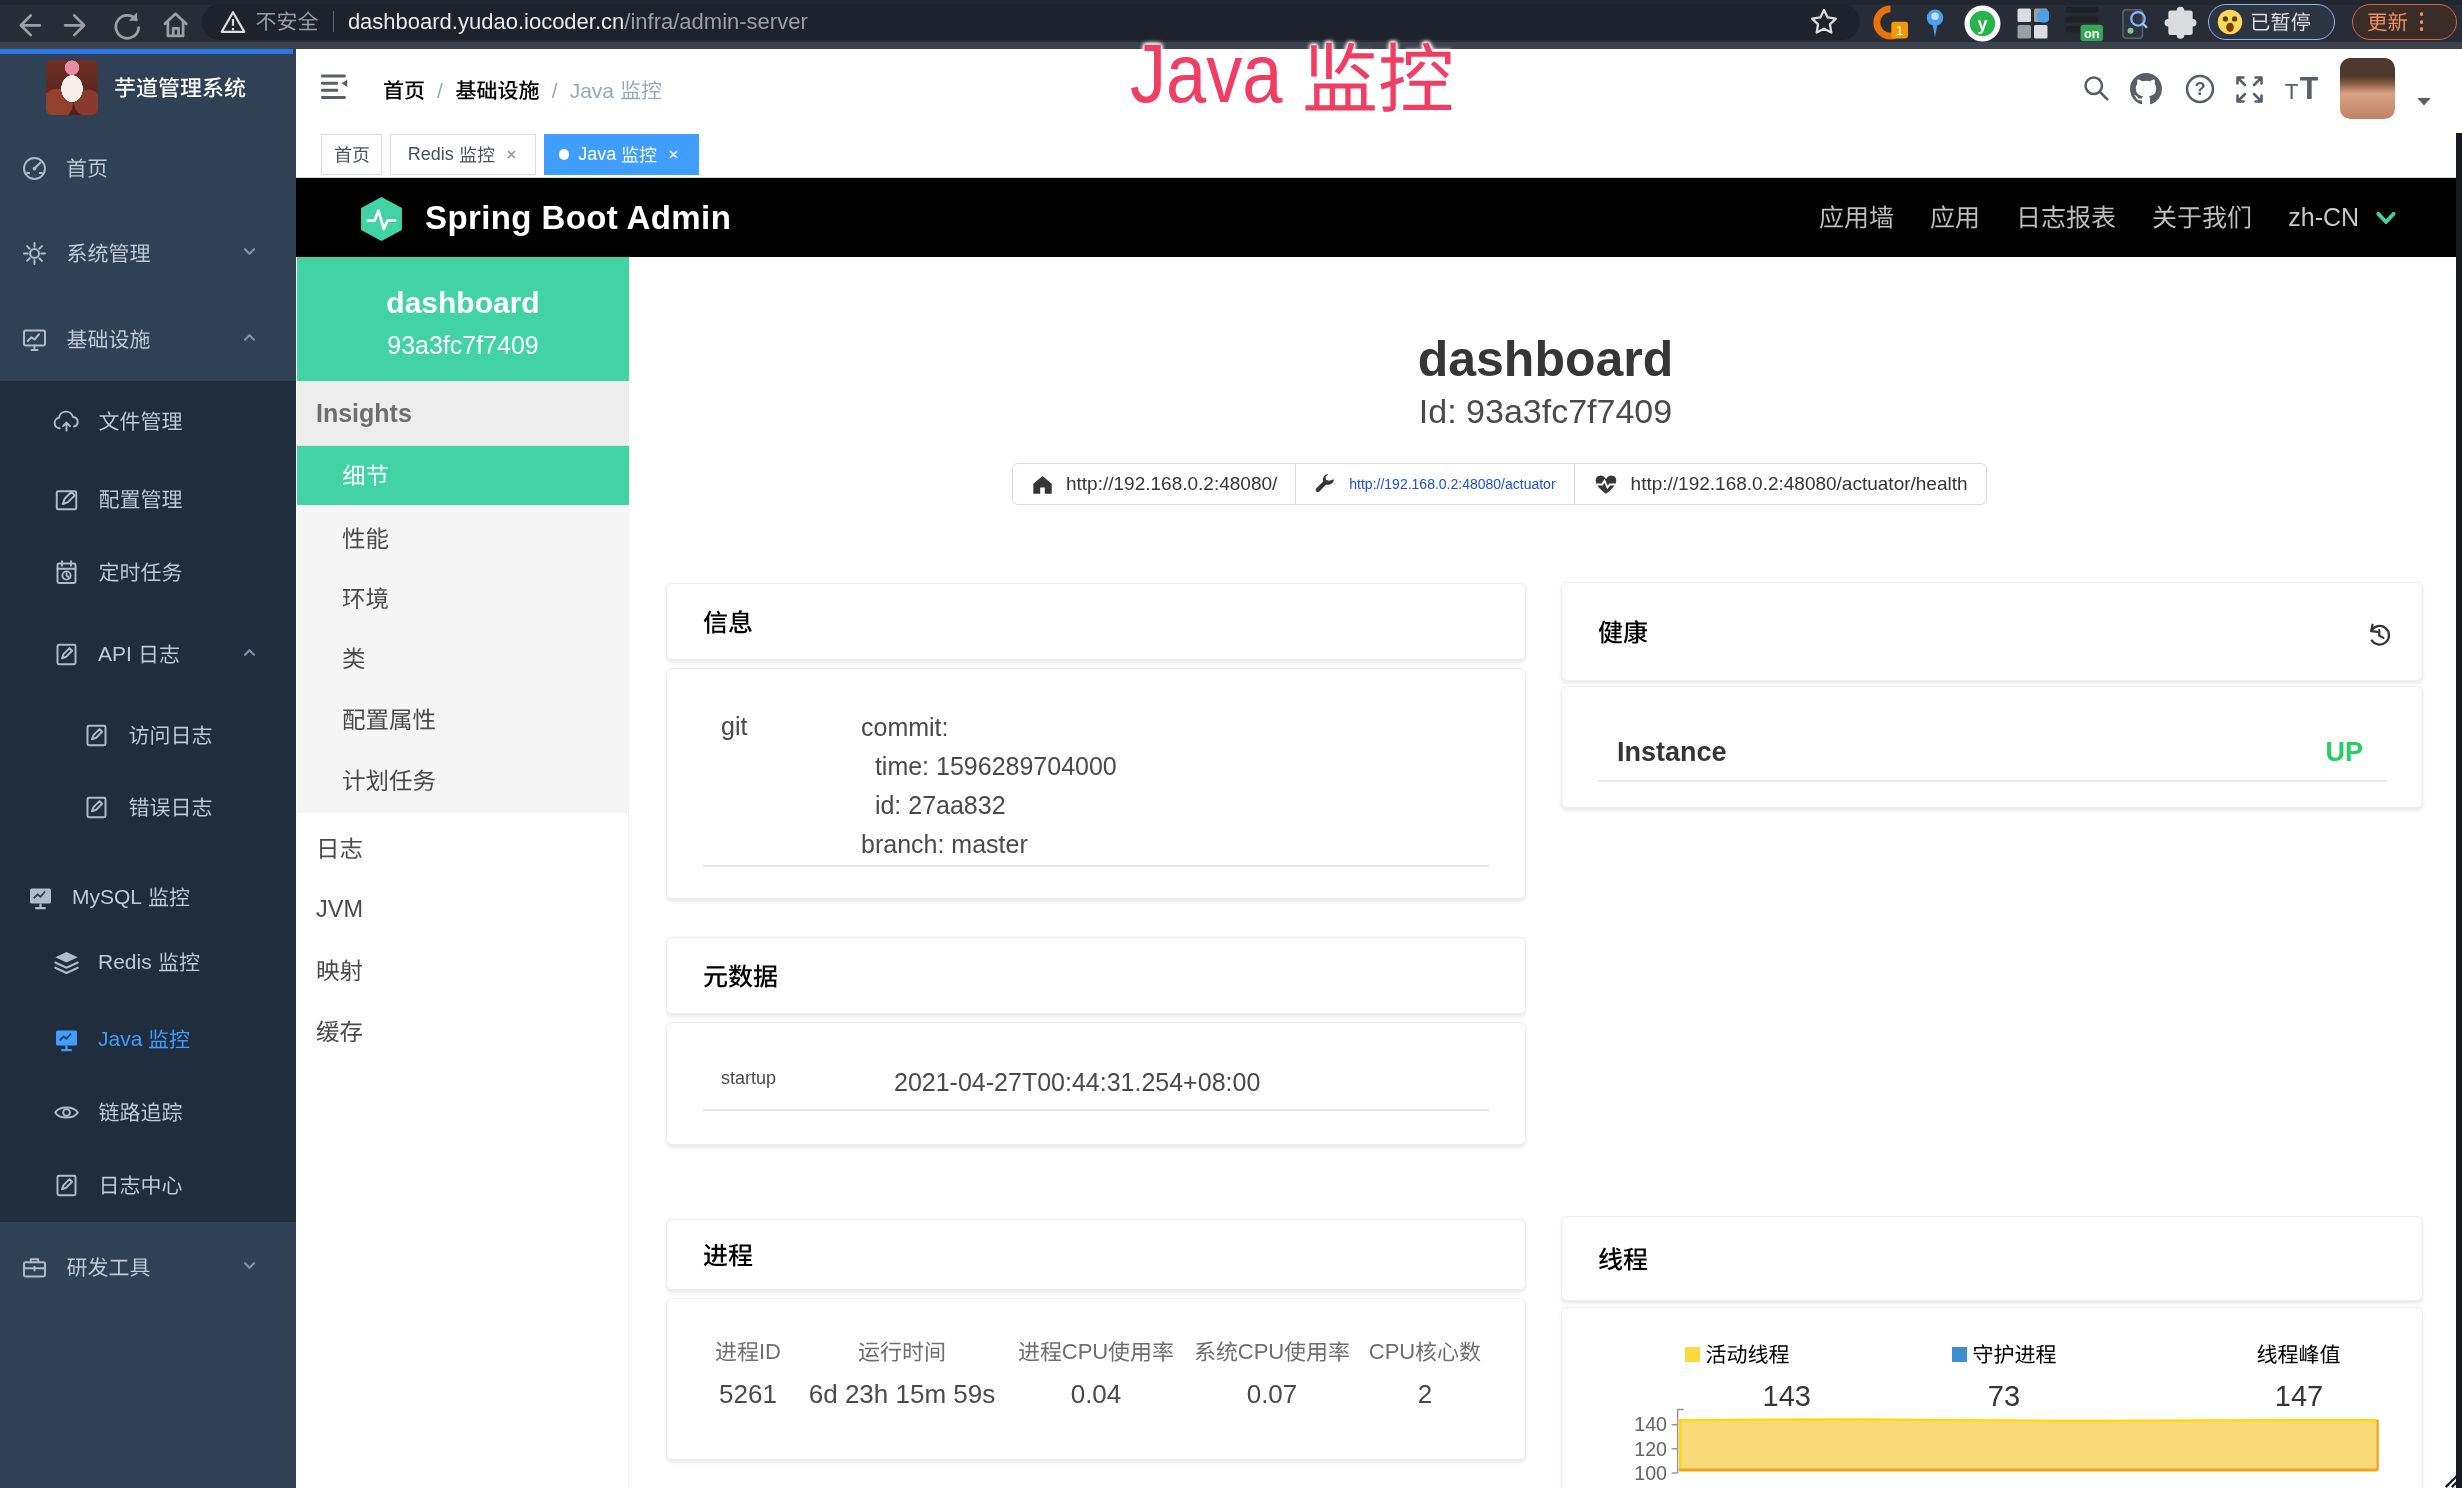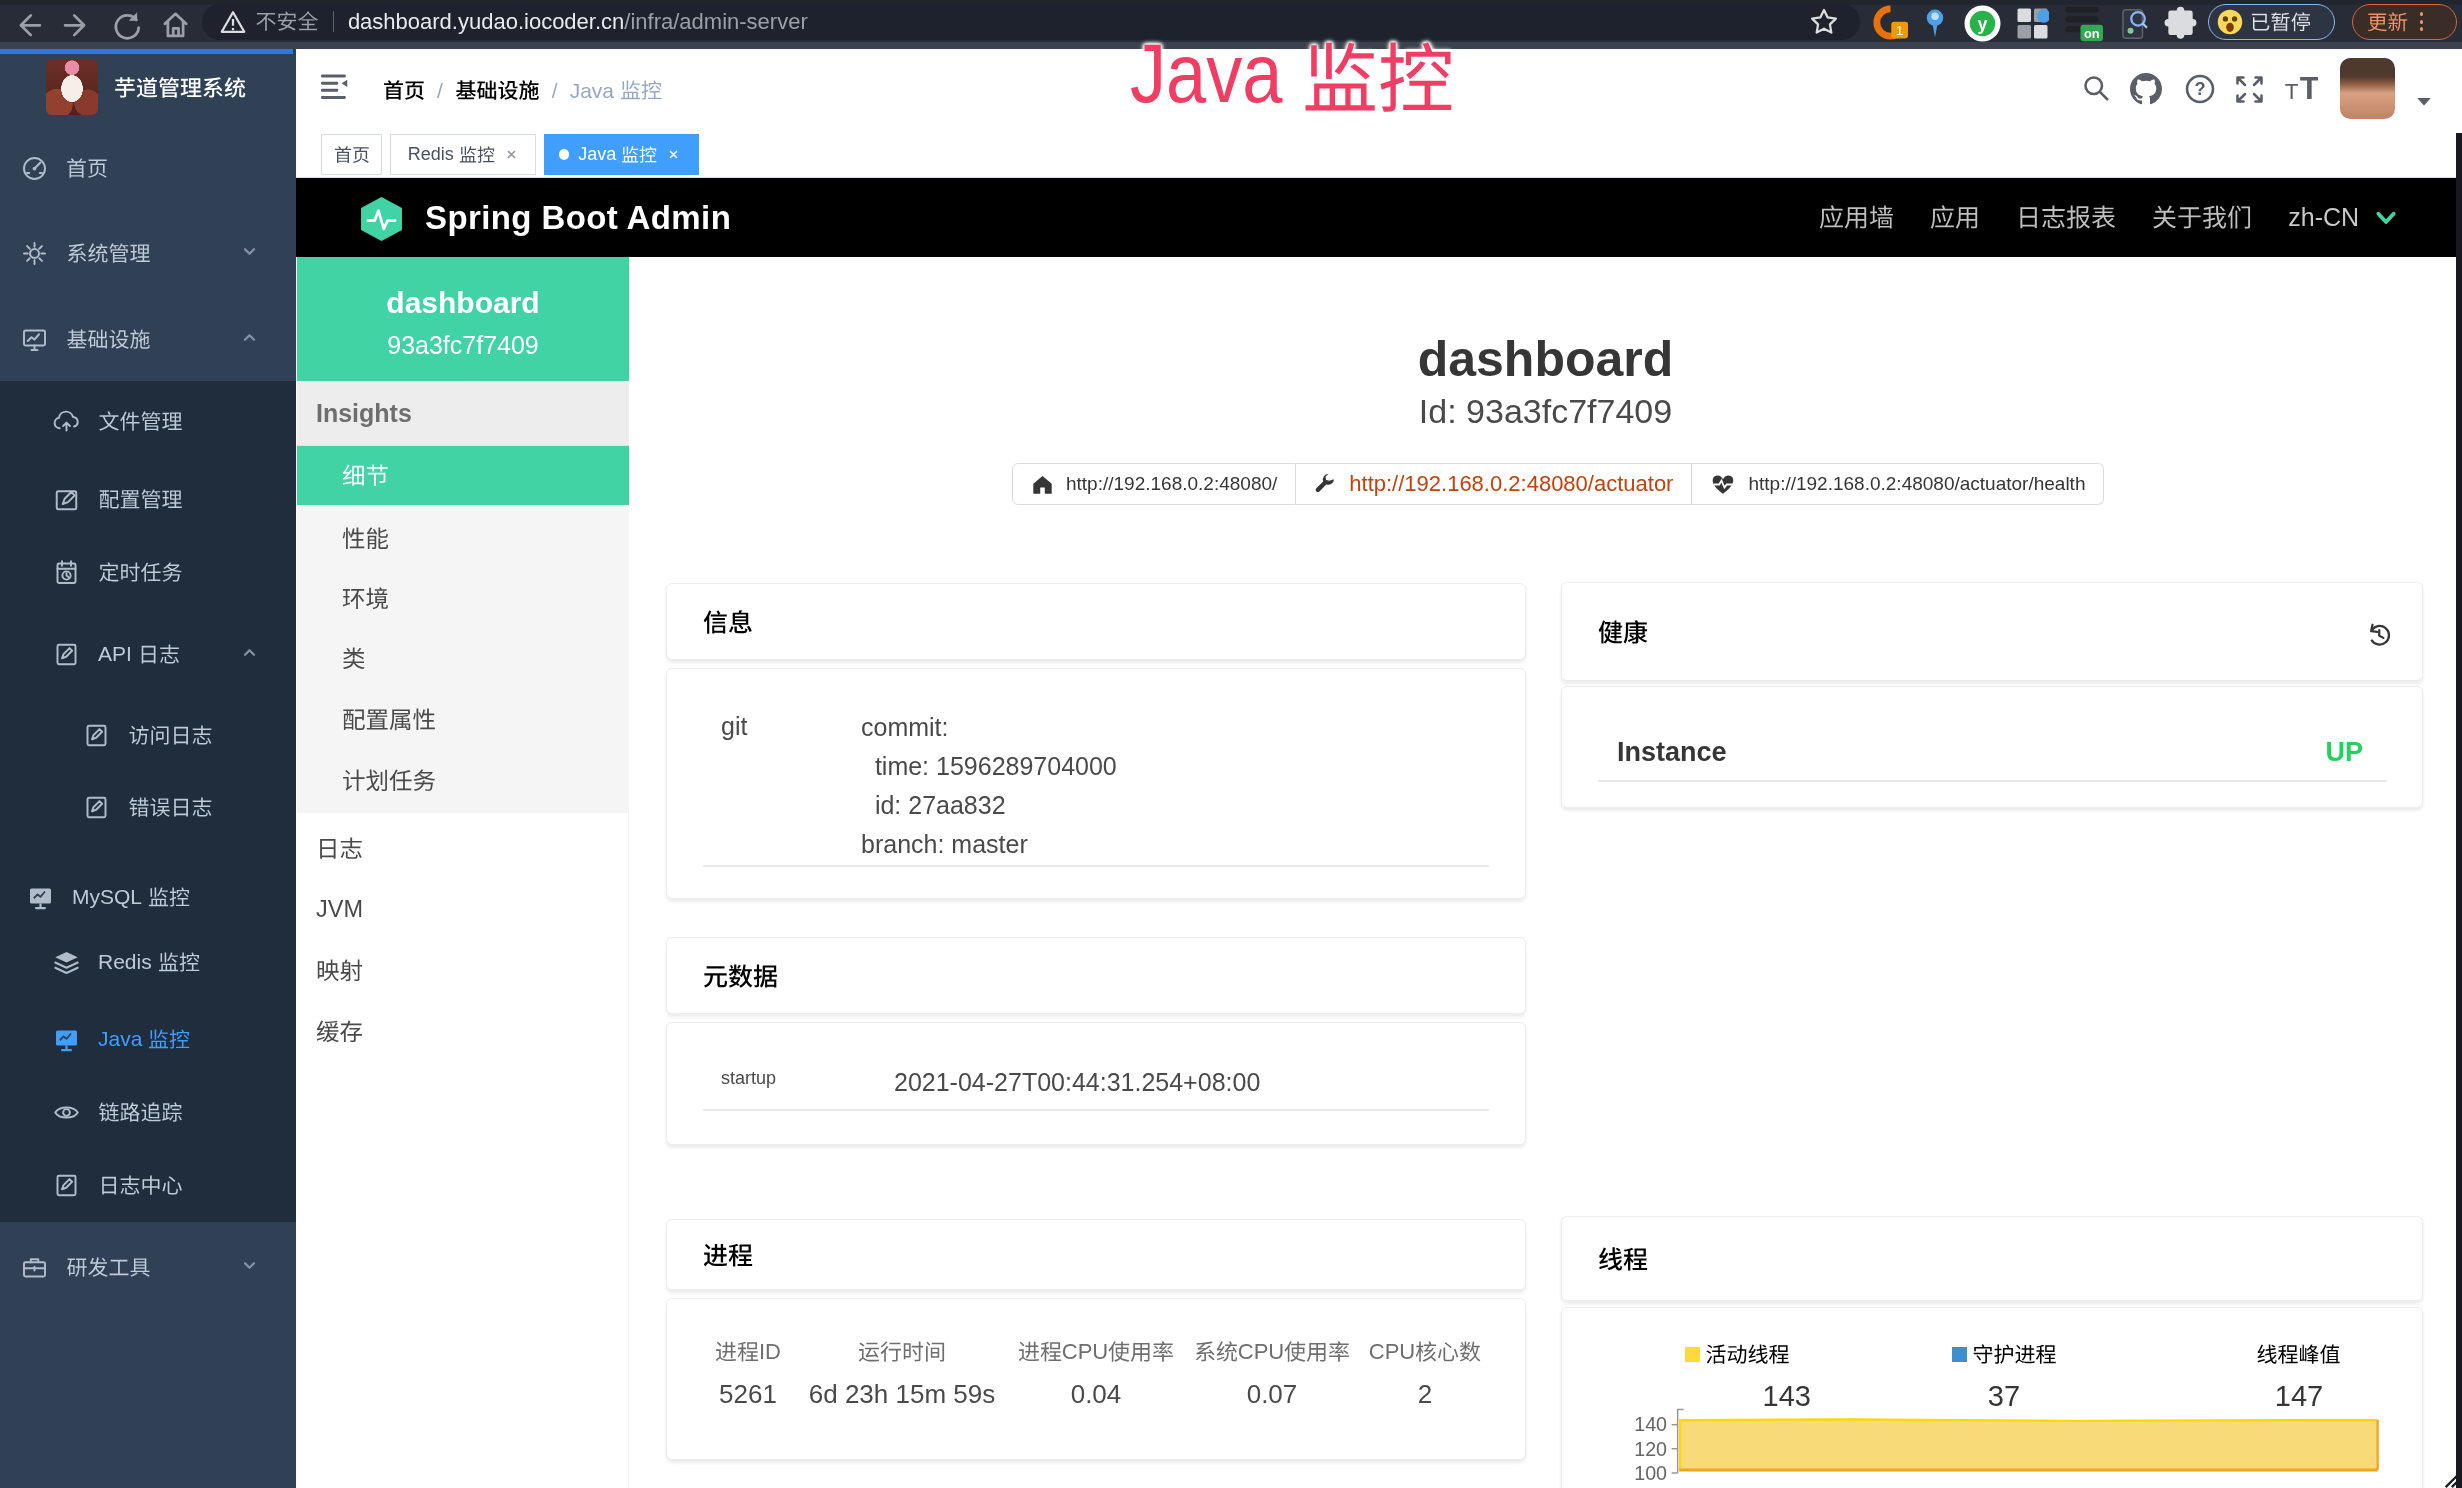--- a/index.html
+++ b/index.html
@@ -762,21 +762,21 @@
     <div id="main" class="abs">
       <div class="abs" style="left:0;top:77px;width:1833px;text-align:center;font-size:50px;line-height:50px;font-weight:700;color:#363636">dashboard</div>
       <div class="abs" style="left:0;top:137px;width:1833px;text-align:center;font-size:34px;line-height:34px;color:#4a4a4a">Id: 93a3fc7f7409</div>
       <div class="abs" style="left:383px;top:206px;height:42px;display:flex">
         <div class="flex" style="border:1.5px solid #dbdbdb;border-radius:6px 0 0 6px;padding:0 18px;font-size:19px;color:#363636;background:#fff">
           <svg width="23" height="23" viewBox="0 0 30 30">
             <path d="M15 4 L27 14 V27 H18 V19 H12 V27 H3 V14 Z" fill="#363636"></path>
           </svg>
           <span style="margin-left:12px">http://192.168.0.2:48080/</span>
         </div>
-        <div class="flex" style="border:1.5px solid #dbdbdb;border-left:none;padding:0 18px;font-size:22px;color:#c2410c;background:#fff">
+        <div class="flex" style="border:1.5px solid #dbdbdb;border-left:none;padding:0 18px;font-size:14px;color:#1d4ed8;background:#fff">
           <svg width="23" height="23" viewBox="0 0 30 30">
             <path d="M26 8 a7.5 7.5 0 0 1 -10 7 L7 24 a2.8 2.8 0 0 1 -4 -4 L12 11 a7.5 7.5 0 0 1 7 -10 l-4 4 0.8 4.2 4.2 0.8 Z" fill="#363636"></path>
           </svg>
           <span style="margin-left:12px">http://192.168.0.2:48080/actuator</span>
         </div>
         <div class="flex" style="border:1.5px solid #dbdbdb;border-left:none;border-radius:0 6px 6px 0;padding:0 18px;font-size:19px;color:#363636;background:#fff">
           <svg width="26" height="23" viewBox="0 0 34 30">
             <path d="M17 27 C2 17 1 7 7 4 C11 2 15 4 17 8 C19 4 23 2 27 4 C33 7 32 17 17 27 Z" fill="#363636"></path>
             <polyline points="5,15 12,15 15,10 19,19 22,15 29,15" fill="none" stroke="#fff" stroke-width="2.4"></polyline>
           </svg>
@@ -953,21 +953,21 @@
         <svg class="cj" width="85" height="21" viewBox="0 0 112 28">
           <g transform="translate(0,24.1) scale(0.0280,-0.0280)">
             <use href="#r7EBF" x="0"></use>
             <use href="#r7A0B" x="1000"></use>
             <use href="#r5CF0" x="2000"></use>
             <use href="#r503C" x="3000"></use>
           </g>
         </svg>
       </div>
       <div class="abs" style="left:97px;top:72px;width:152px;text-align:right;font-size:29px;color:#363636">143</div>
-      <div class="abs" style="left:366px;top:72px;width:152px;text-align:center;font-size:29px;color:#363636">37</div>
+      <div class="abs" style="left:366px;top:72px;width:152px;text-align:center;font-size:29px;color:#363636">73</div>
       <div class="abs" style="left:661px;top:72px;width:152px;text-align:center;font-size:29px;color:#363636">147</div>
       <svg class="abs" style="left:61px;top:100px" width="804" height="84" viewBox="0 0 1060 111">
         <path d="M71 1 V86 M71 2 h8 M63 22 h8 M63 54 h8 M63 86 h8" stroke="#999" stroke-width="2" fill="none"></path>
         <text x="57" y="31" font-size="26" fill="#666" text-anchor="end">140</text>
         <text x="57" y="63" font-size="26" fill="#666" text-anchor="end">120</text>
         <text x="57" y="95" font-size="26" fill="#666" text-anchor="end">100</text>
         <path d="M73 16 L300 15 600 17 900 16 996 16 V82 H73 Z" fill="#f8da79"></path>
         <path d="M73 16 L300 15 600 17 900 16 996 16" fill="none" stroke="#ffd900" stroke-width="3"></path>
         <path d="M74.5 16 V82" stroke="#ffd900" stroke-width="3"></path>
         <path d="M996 16 V82" stroke="#f0a51f" stroke-width="3"></path>

